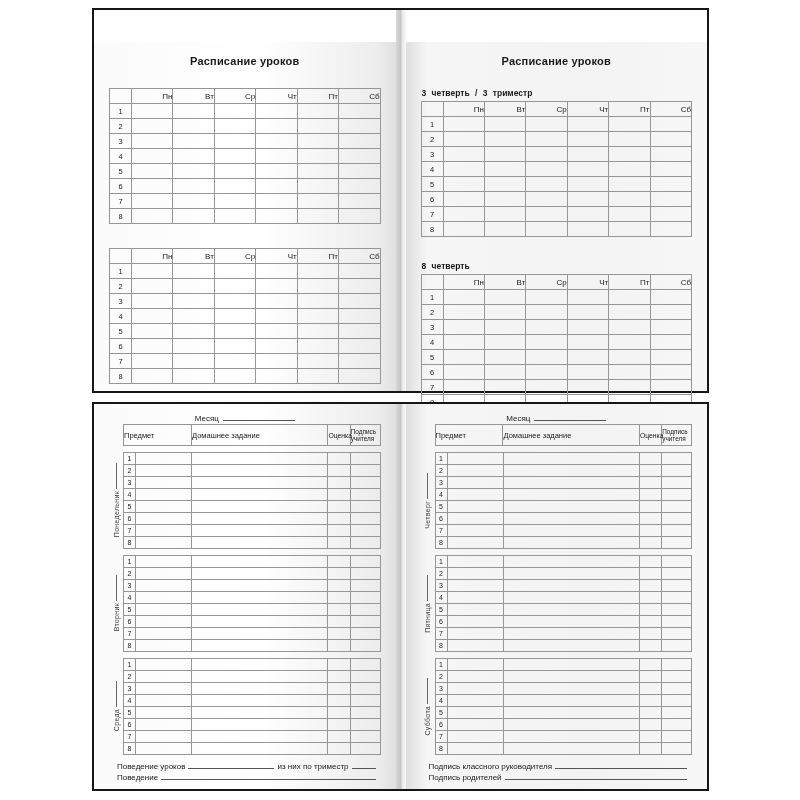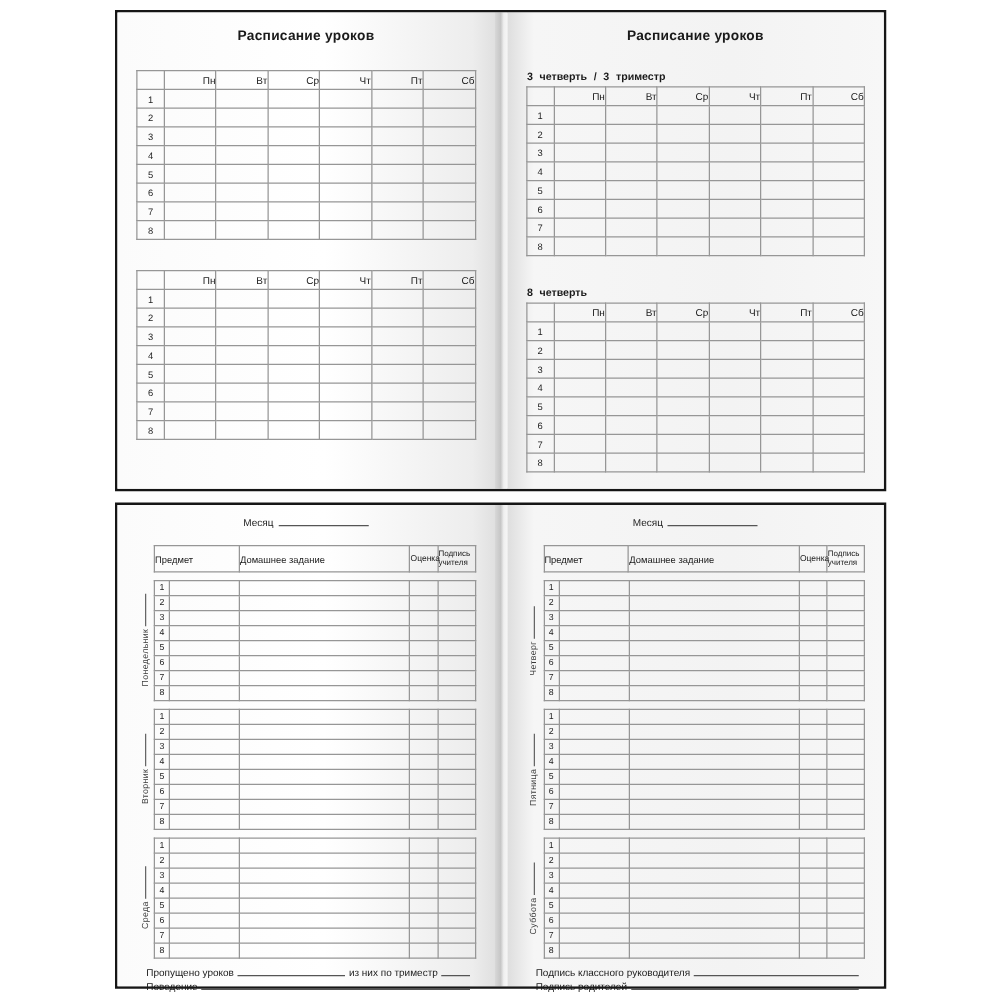--- a/index.html
+++ b/index.html
@@ -6,32 +6,32 @@
   body{width:800px;height:800px;overflow:hidden;font-family:"Liberation Sans",sans-serif;color:#1a1a1a;}
   .canvas{position:relative;width:800px;height:800px;}
   .spread{position:absolute;left:92px;width:617px;border:2px solid #161616;box-sizing:border-box;display:flex;background:#fff;}
   .spread-top{top:8px;height:385px;}
   .spread-bottom{top:402px;height:389px;}
   .page{flex:1;box-sizing:border-box;position:relative;}
   .page-left{background:linear-gradient(to right,#fbfbfb 0%,#ffffff 55%,#ededed 94%,#e0e0e0 100%);}
   .page-right{background:linear-gradient(to right,#dedede 0%,#f6f6f6 7%,#f3f3f3 60%,#f7f7f7 100%);}
   .spine{width:10px;background:linear-gradient(to right,#d8d8d8,#c6c6c6 45%,#efefef 70%,#f6f6f6);}
   
-  .sched-page{padding:13px 15px 0 15px;}
+  .sched-page{padding:13px 15px 0 15px;margin-top:32px;}
   .page-title{margin:0 0 21px 0;text-align:center;font-size:11px;font-weight:bold;letter-spacing:.2px;}
   .q-label{font-size:8.5px;font-weight:bold;word-spacing:3px;margin:0 0 3px 1px;}
   .sched-block2{margin-top:24px;}
   table.grid{width:100%;border-collapse:collapse;table-layout:fixed;border:1.5px solid #404040;background:transparent;}
   table.grid th,table.grid td{border:1px solid #969696;padding:0;height:14px;}
   table.grid th{font-size:8px;font-weight:normal;text-align:right;}
   td.numcol,th.numcol{width:21px;}
   td.numcol{font-size:7.5px;text-align:center;color:#222;}
   
   .diary-page{padding:7px 15px 0 15px;}
-  .month-line{display:flex;justify-content:center;align-items:flex-end;height:12px;font-size:8px;margin-bottom:13px;}
+  .month-line{display:flex;justify-content:center;align-items:flex-end;height:12px;font-size:8px;margin-bottom:1px;}
   .mfill{width:72px;border-bottom:1px solid #555;margin:0 0 2px 4px;}
   .indent{margin-left:14px;}
   table.dhead{width:calc(100% - 14px);border-collapse:collapse;table-layout:fixed;border:1.5px solid #404040;}
   table.dhead td{border:1px solid #969696;padding:0;height:20px;text-align:left;vertical-align:middle;}
   .c-subj,.c-hw{font-size:7.5px;}
   .c-gr{font-size:6.8px;}
   .c-sig{font-size:6.4px;line-height:1.12;}
   .day-block{display:flex;margin-top:6px;}
   .day-label-col{width:14px;position:relative;}
   .vwrap{position:absolute;inset:0;display:flex;flex-direction:column;align-items:center;justify-content:center;}
@@ -657,21 +657,21 @@
                 <td></td>
                 <td></td>
                 <td></td>
                 <td></td>
               </tr>
             </tbody>
           </table>
       </div>
       <div class="footer">
         <div class="f-line">
-          <span class="f-label">Пропущено уроков</span>
+          <span class="f-label">Поведение уроков</span>
           <span class="fill-fixed"></span>
           <span class="f-label">из них по триместр</span>
           <span class="fill"></span>
         </div>
         <div class="f-line">
           <span class="f-label">Поведение</span>
           <span class="fill"></span>
         </div>
       </div>
     </div>

